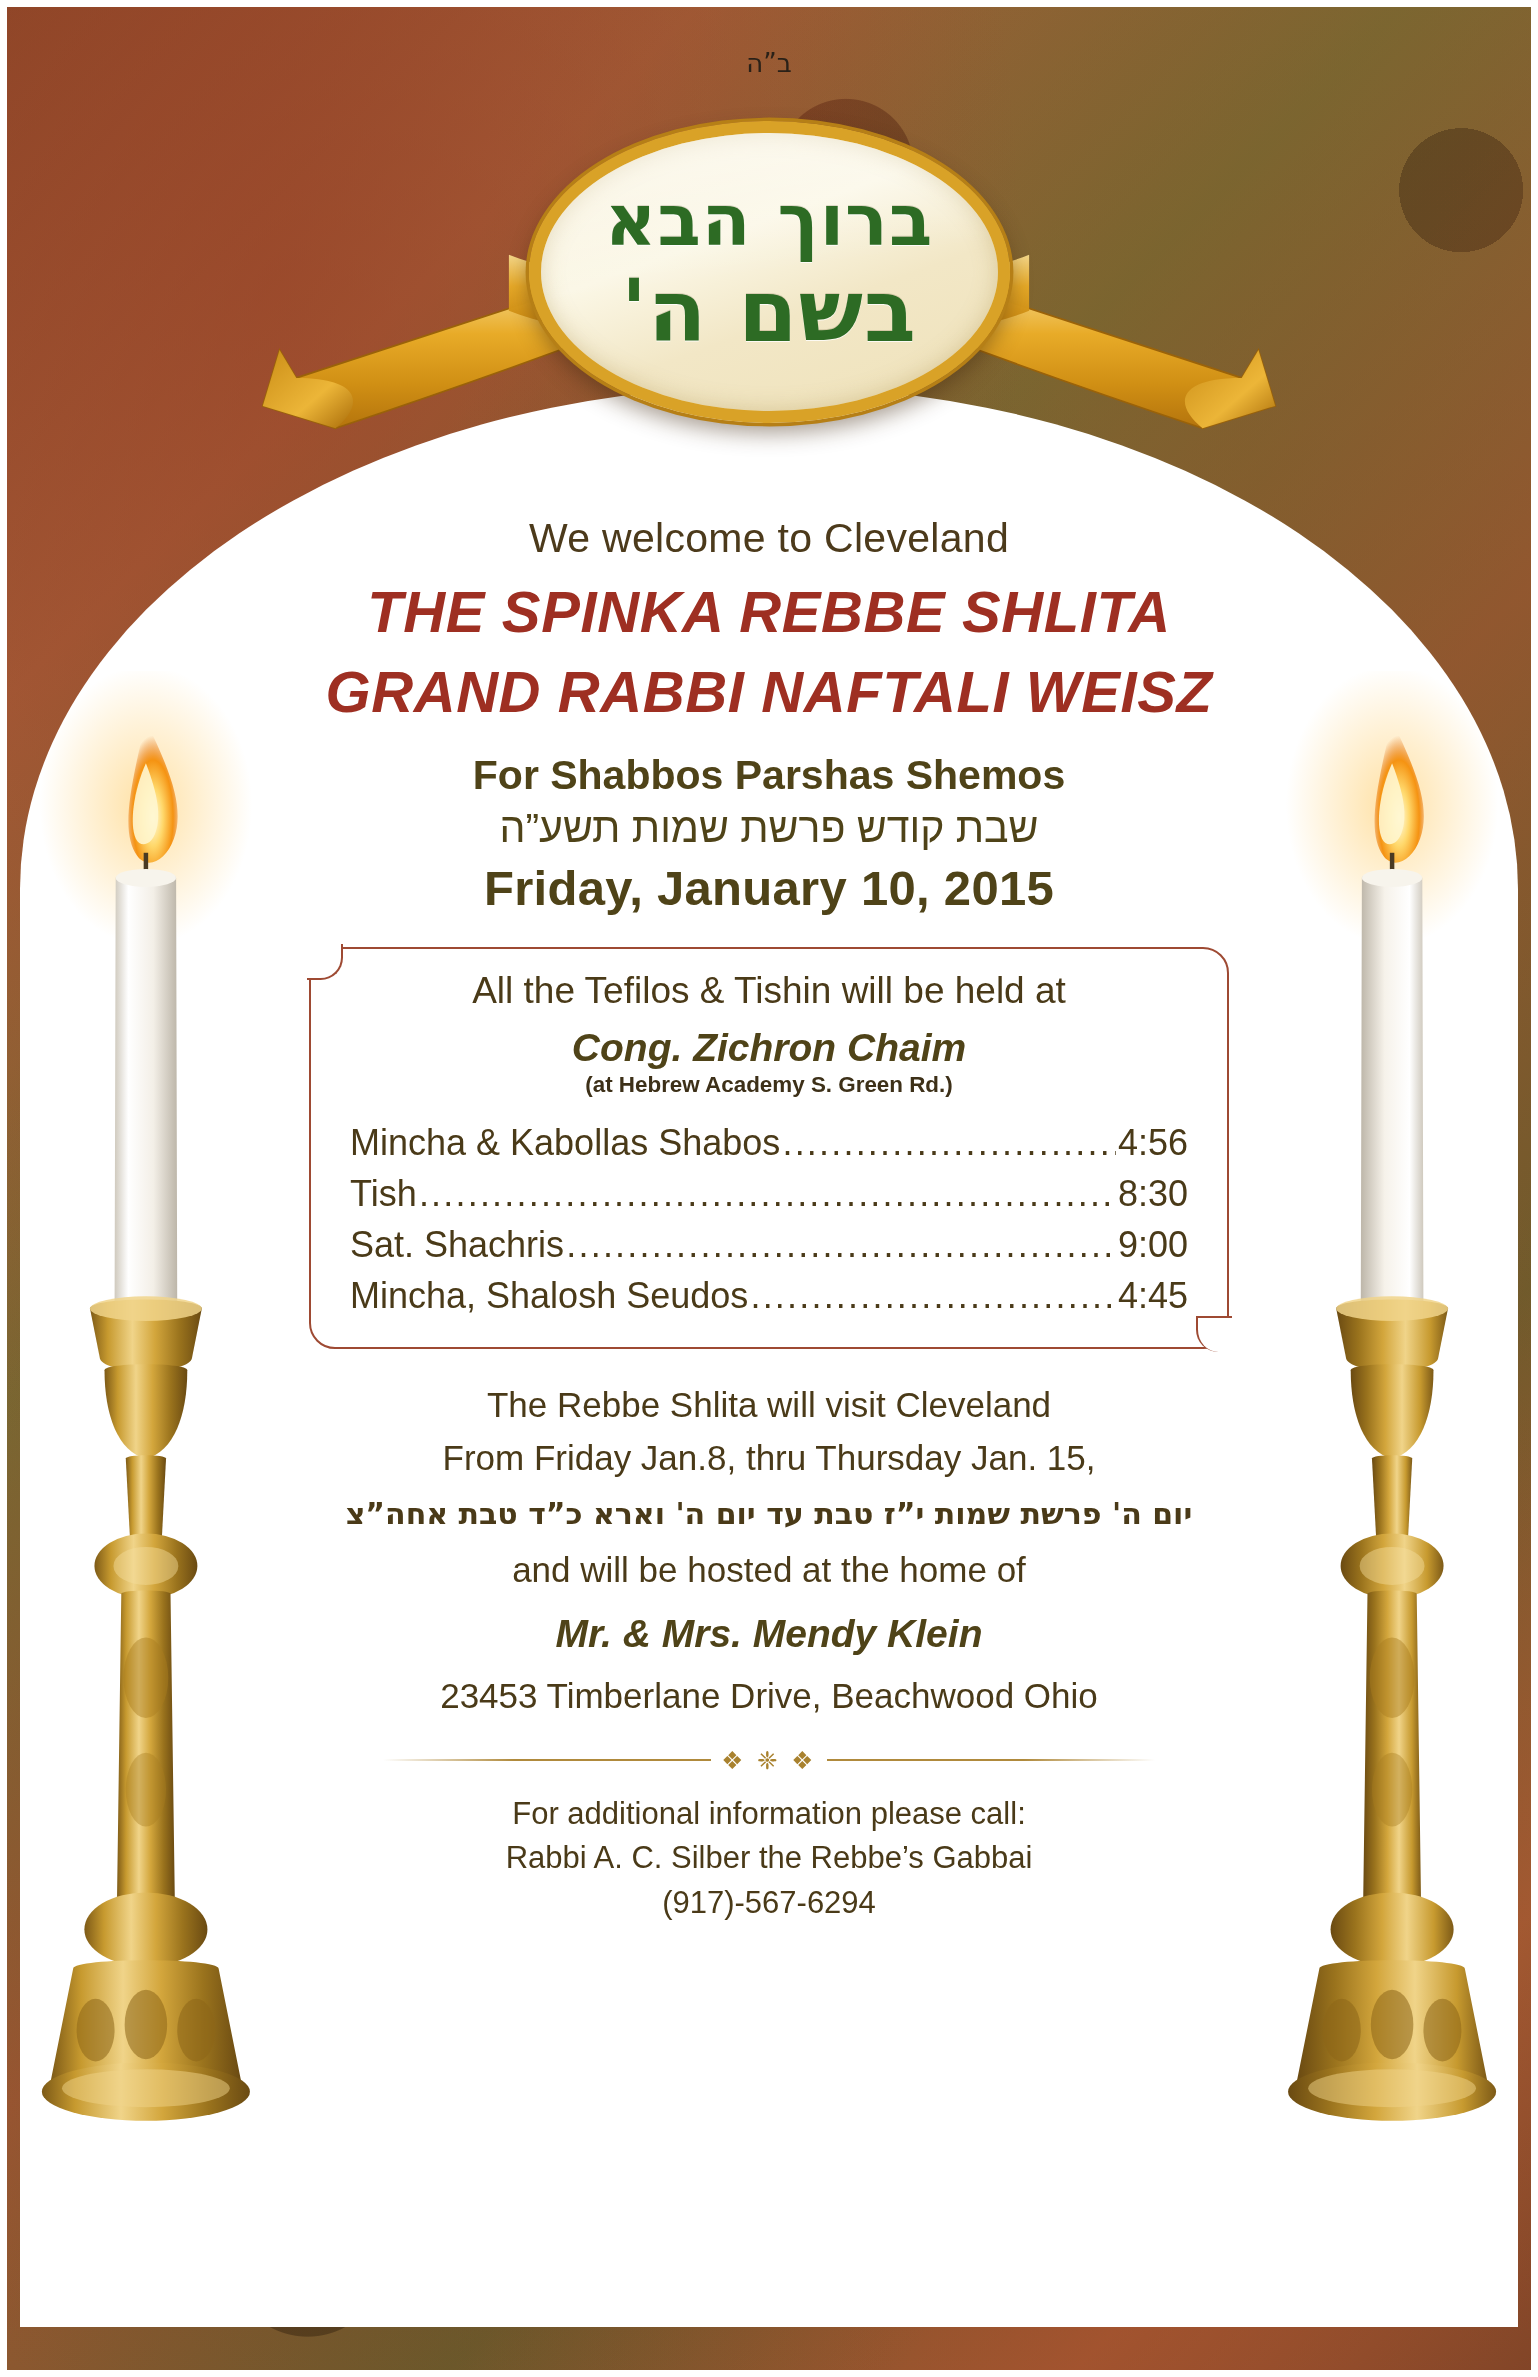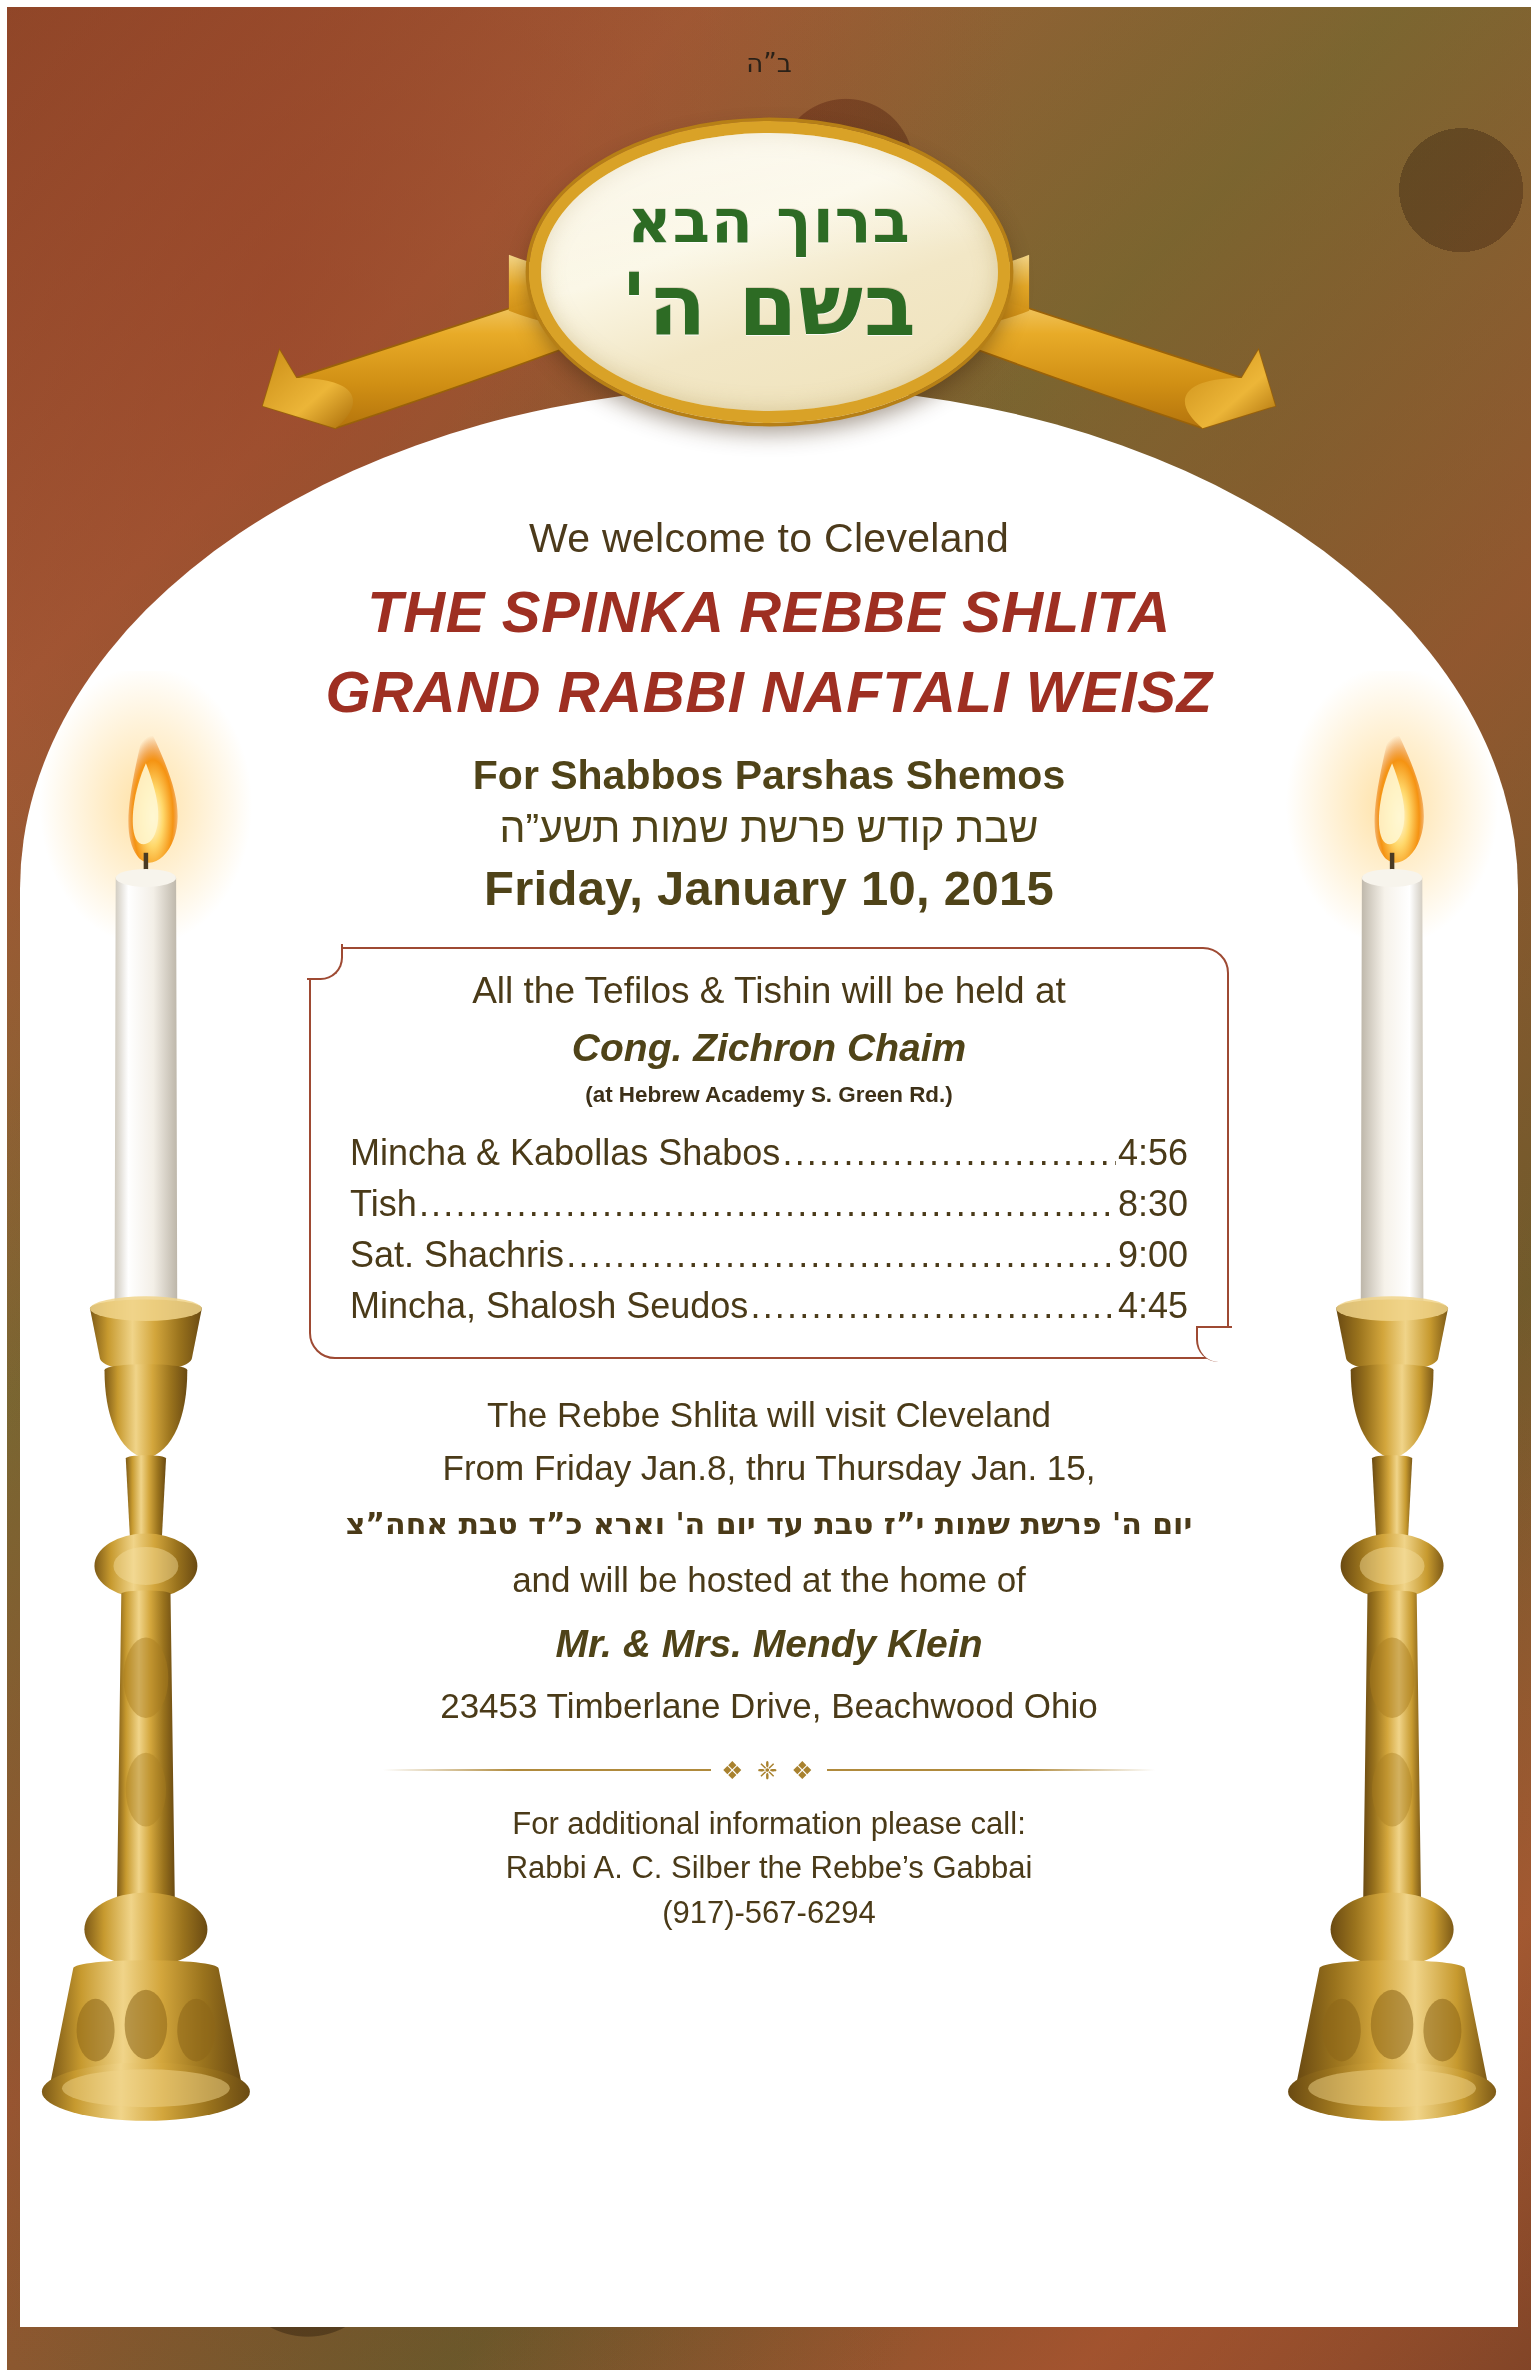--- a/index.html
+++ b/index.html
@@ -118,21 +118,21 @@
   }
   .oval-line {
     position: relative;
     font-family: "DejaVu Sans", sans-serif;
     font-weight: bold;
     color: #2d6b24;
     direction: rtl;
     letter-spacing: 1.1px;
     text-shadow: 0 1.1px 0 rgba(255,255,255,0.8), 0 -0.6px 0 rgba(60,40,10,0.15);
   }
-  .oval-line.l1 { font-size: 61px; line-height: 1.05; }
+  .oval-line.l1 { font-size: 71px; line-height: 1.05; }
   .oval-line.l2 { font-size: 85px; line-height: 1.15; margin-top: 3.4px; }
 
   
   .candle {
     position: absolute;
     bottom: 84px;
     width: 291px;
     height: 1622px;
     z-index: 8;
     pointer-events: none;
@@ -214,21 +214,21 @@
     color: #4a3a18;
   }
   .sched-place {
     margin-top: 14px;
     font-weight: bold;
     font-style: italic;
     font-size: 39px;
     color: #4f4318;
   }
   .sched-place-sub {
-    margin-top: 12px;
+    margin-top: 2px;
     font-weight: bold;
     font-size: 22.4px;
     color: #3d3018;
   }
   .sched-list {
     margin-top: 19px;
     text-align: left;
   }
   .sched-row {
     display: flex;

